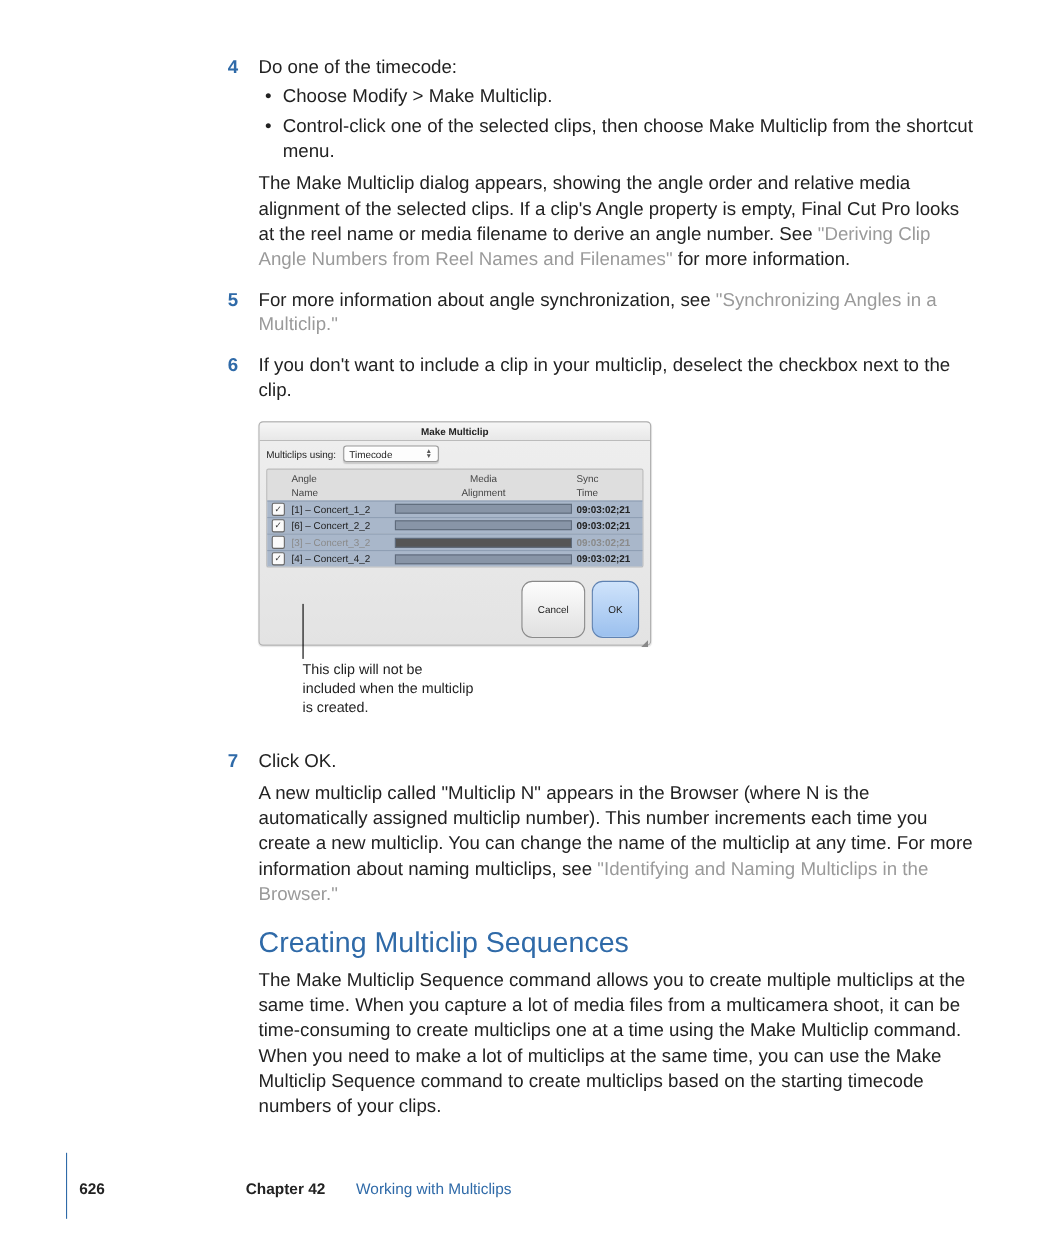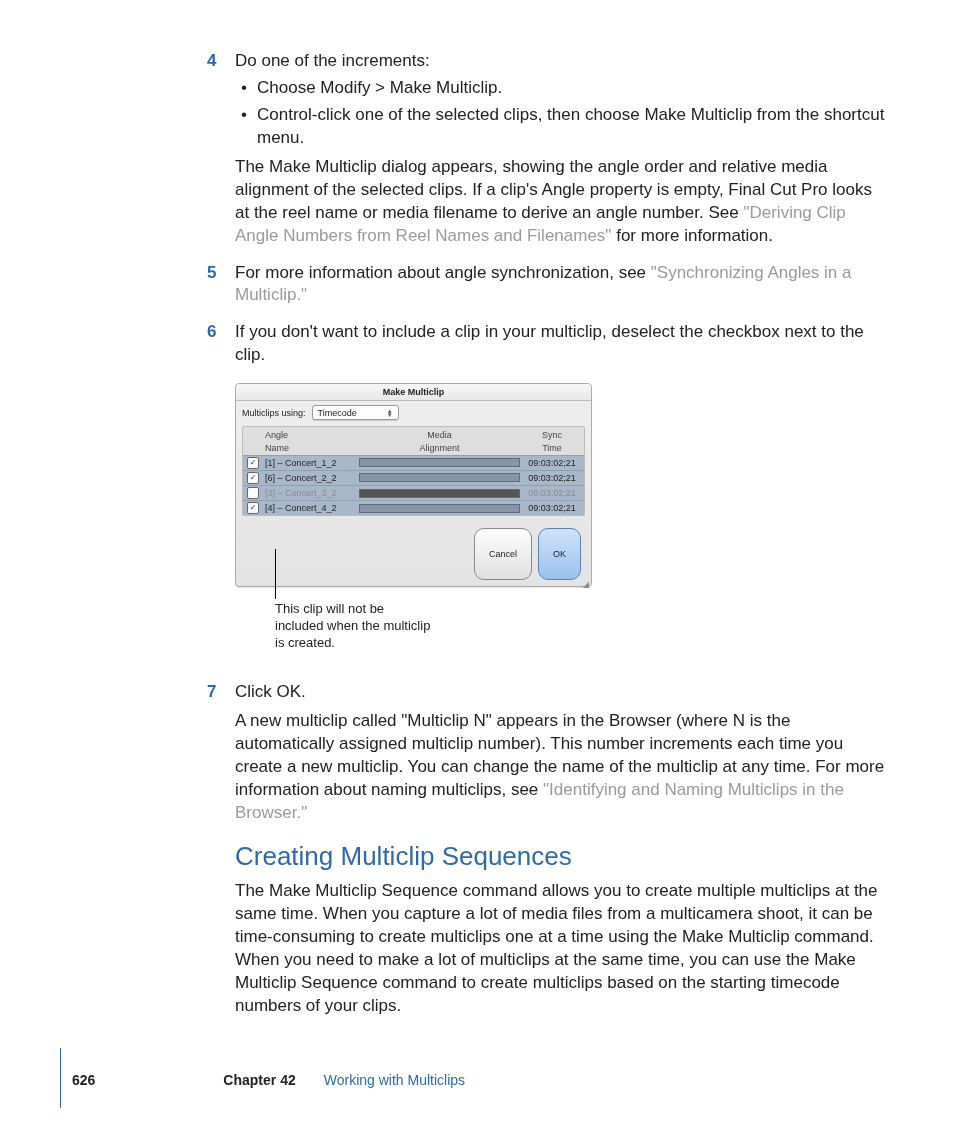--- a/index.html
+++ b/index.html
@@ -109,21 +109,21 @@
     border: 1px solid #bcbcbc;
     border-radius: 2px;
   }
   .thead {
     display: flex;
     padding: 2px 4px 1px 22px;
     color: #444;
   }
   .th-angle { width: 90px; }
   .th-media { flex: 1; text-align: center; }
-  .th-sync  { width: 56px; text-align: center; }
+  .th-sync  { width: 56px; text-align: left; }
   .trow {
     display: flex;
     align-items: center;
     padding: 1px 4px;
     background: #a9b7ca;
     border-top: 1px solid #8f9fb4;
   }
   .trow.disabled {
     color: #8a8a8a;
   }
@@ -152,21 +152,22 @@
     flex: 1;
     padding: 0 4px;
   }
   .bar {
     height: 7px;
     background: #8895a7;
     border: 1px solid #5f6b7c;
   }
   .sync {
     width: 56px;
-    text-align: center;
+    text-align: left;
+    font-weight: bold;
   }
   .dialog-buttons {
     display: flex;
     justify-content: flex-end;
     gap: 6px;
     padding: 6px 10px 8px;
   }
   .btn {
     border: 1px solid #8a8a8a;
     border-radius: 10px;
@@ -242,21 +243,21 @@
   }
 </style>
 </head>
 <body>
 
 <div class="page">
   <div class="content">
 
     <div class="step">
       <span class="num">4</span>
-      <span>Do one of the increments:</span>
+      <span>Do one of the timecode:</span>
       <div class="sub-bullet">Choose Modify &gt; Make Multiclip.</div>
       <div class="sub-bullet">Control-click one of the selected clips, then choose Make Multiclip from the shortcut menu.</div>
       <div class="para" style="margin-left:0;">
         <span>The Make Multiclip dialog appears, showing the angle order and relative media alignment of the selected clips. If a clip's Angle property is empty, Final Cut Pro looks at the reel name or media filename to derive an angle number. See </span>
         <span class="link">"Deriving Clip Angle Numbers from Reel Names and Filenames"</span>
         <span> for more information.</span>
       </div>
     </div>
 
     <div class="step">

